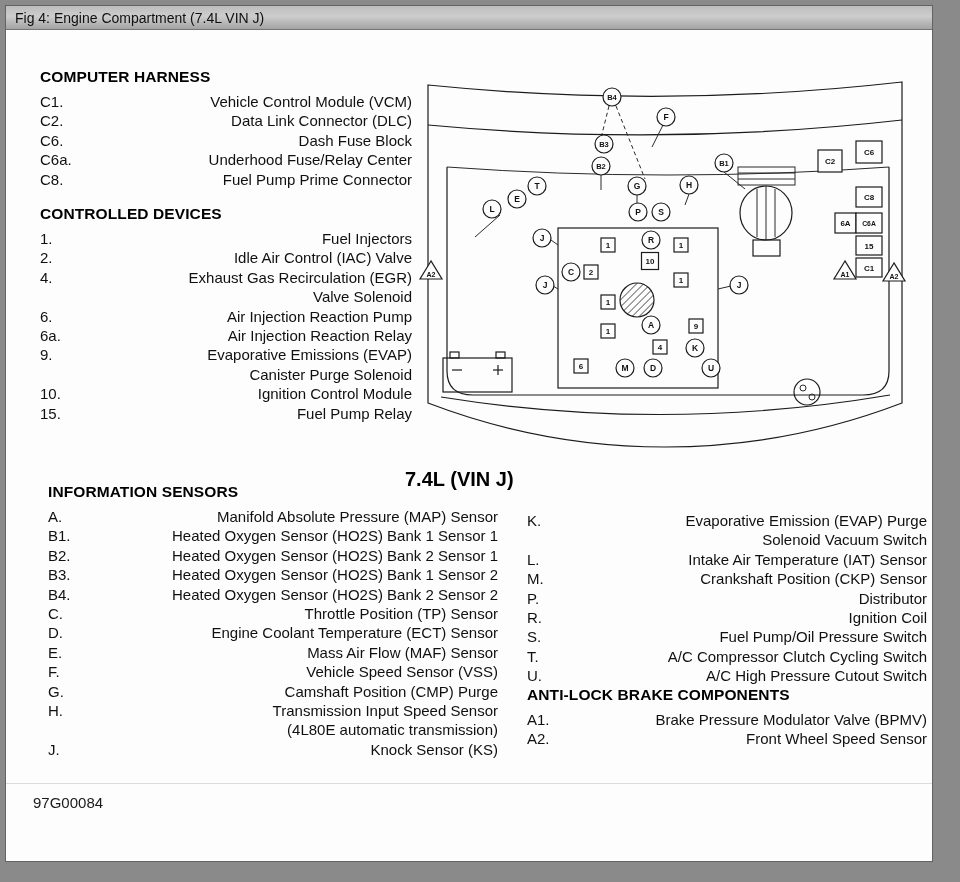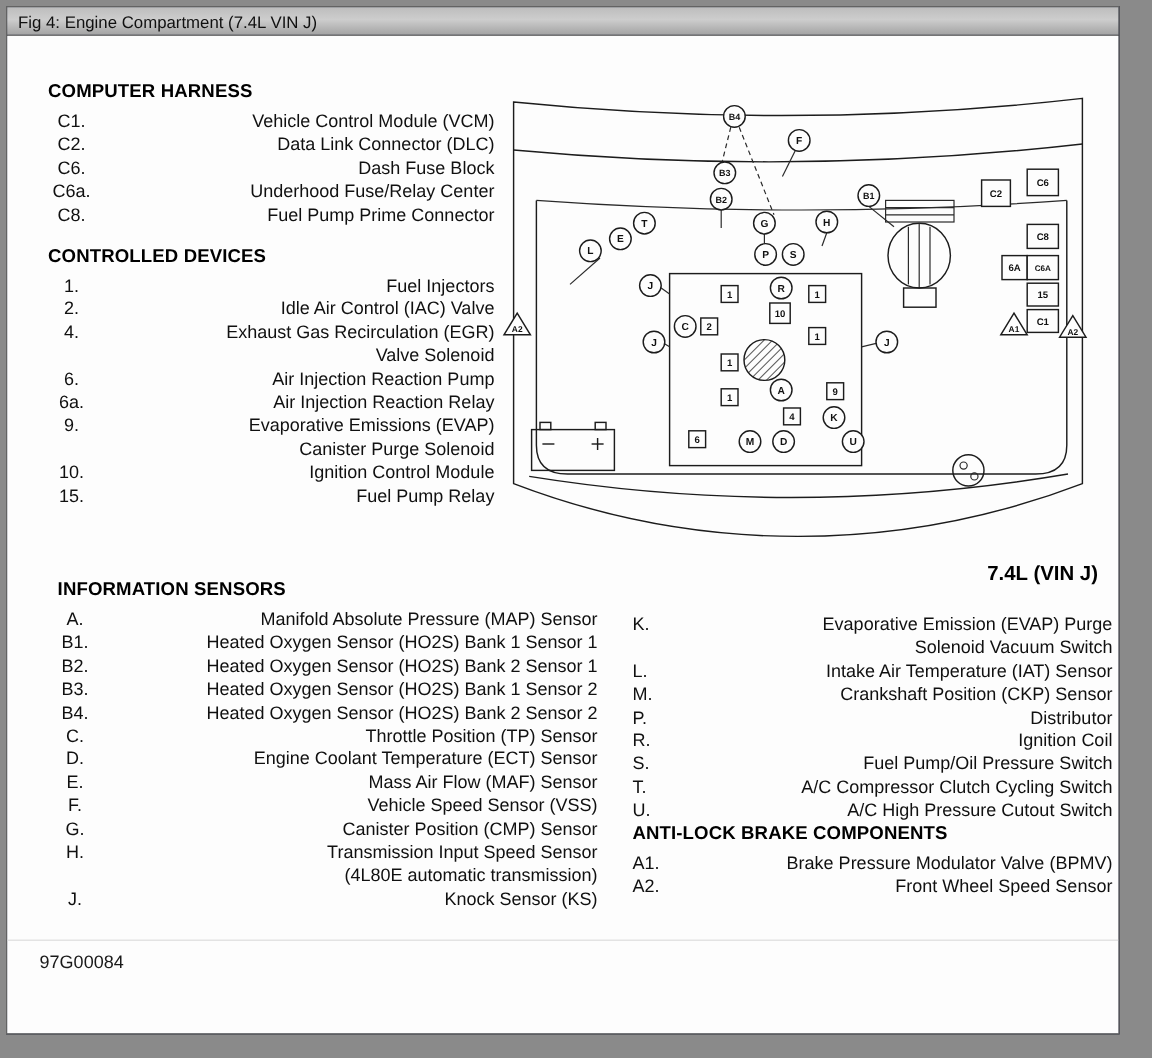--- a/index.html
+++ b/index.html
@@ -23,34 +23,34 @@
     padding-left:9px;
     font-size:14px; color:#101010;
   }
   .content {
     position:relative; width:100%; height:831px; background:#fdfdfd;
     overflow:hidden;
   }
   h3.sec-title { font-size:15.5px; font-weight:bold; color:#000; margin-bottom:6px; letter-spacing:.1px; }
   .legend-list { display:block; }
   .li { display:flex; font-size:15px; line-height:19.4px; color:#101010; }
-  .li .key { flex:0 0 46px; text-align:center; padding-right:7px; white-space:pre; }
+  .li .key { flex:0 0 46px; text-align:left; padding-right:7px; white-space:pre; }
   .li .txt { flex:1;text-align:right; }
   .left-col { position:absolute; left:34px; top:38px; width:372px; }
   .sec-controlled { margin-top:16px; }
   .sensors-left { position:absolute; left:42px; top:453px; width:450px; }
   .sensors-left .li .key { flex:0 0 36px; }
   .sensors-right { position:absolute; left:521px; top:481px; width:400px; }
   .sensors-right .li .key { flex:0 0 27px; text-align:left; padding-right:0; }
   .abs-title { margin-bottom:7px; }
   .list-abs .li .key { flex:0 0 35px; text-align:left; padding-right:0; }
   .diagram-wrap { position:absolute; left:399px; top:25px; width:510px; height:432px; }
   .diagram-caption {
     position:absolute; left:399px; top:438px; width:510px;
-    text-align:right; font-weight:bold; font-size:17px; color:#000;
+    text-align:left; font-weight:bold; font-size:20px; color:#000;
   }
   .footer {
     position:absolute; left:0; top:753px; width:100%;
     border-top:1px solid #dcdcdc;
     padding:10px 0 0 27px;
     font-size:15px; color:#1a1a1a;
   }
   svg text { font-family:"Liberation Sans", sans-serif; font-weight:bold; fill:#111; }
   svg .lw { stroke:#1c1c1c; stroke-width:1.2; fill:none; }
   svg .lt { stroke:#2a2a2a; stroke-width:1; fill:none; }
@@ -446,21 +446,21 @@
           </div>
           <div class="li">
             <span class="key">F.</span>
             <span class="txt">
               <div>Vehicle Speed Sensor (VSS)</div>
             </span>
           </div>
           <div class="li">
             <span class="key">G.</span>
             <span class="txt">
-              <div>Canister Position (CMP) Sensor</div>
+              <div>Camshaft Position (CMP) Purge</div>
             </span>
           </div>
           <div class="li">
             <span class="key">H.</span>
             <span class="txt">
               <div>Transmission Input Speed Sensor</div>
               <div>(4L80E automatic transmission)</div>
             </span>
           </div>
           <div class="li">

